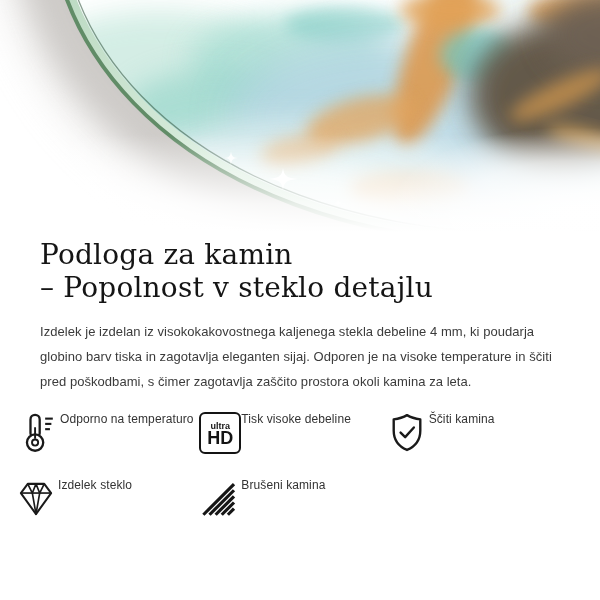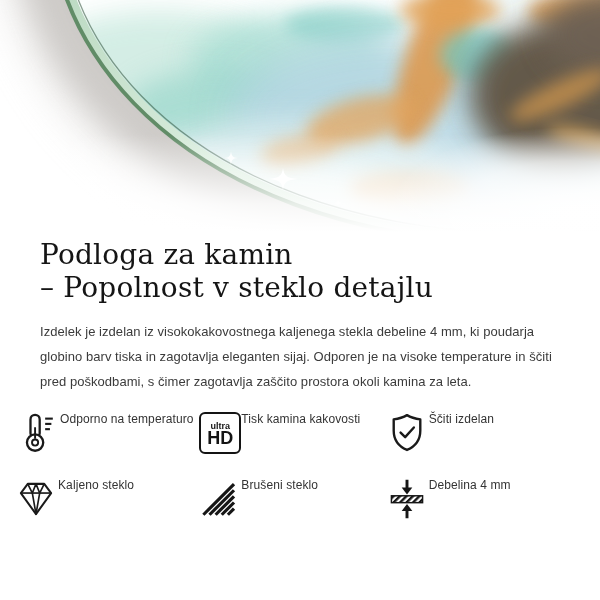--- a/index.html
+++ b/index.html
@@ -154,71 +154,53 @@
       <div class="feature-label">Odporno na temperaturo</div>
     </div>
 
     <div class="feature">
       <div class="icon-box">
         <div class="uhd">
           <span class="uhd-top">ultra</span>
           <span class="uhd-bottom">HD</span>
         </div>
       </div>
-      <div class="feature-label">Tisk kamina kakovosti</div>
+      <div class="feature-label">Tisk visoke debeline</div>
     </div>
 
     <div class="feature">
       <div class="icon-box">
         <svg width="44" height="44" viewBox="0 0 48 48" fill="none" stroke="#1a1a1a" stroke-linejoin="round">
           <path d="M24,4.5 C28,7 33,8.5 38.5,9.2 V21.5 C38.5,31.5 32.5,38.8 24,42.5 C15.5,38.8 9.5,31.5 9.5,21.5 V9.2 C15,8.5 20,7 24,4.5 Z" stroke-width="2.6"></path>
           <path d="M17,23.5 L22,28.5 L31.5,18" stroke-width="2.6" stroke-linecap="round"></path>
         </svg>
       </div>
-      <div class="feature-label">Ščiti izdelan</div>
+      <div class="feature-label">Ščiti kamina</div>
     </div>
 
     <div class="feature">
       <div class="icon-box">
         <svg width="44" height="44" viewBox="0 0 48 48" fill="none" stroke="#1a1a1a" stroke-linejoin="round">
           <path d="M7.5,17.5 L15,7.5 H33 L40.5,17.5 L24,40.5 Z" stroke-width="2.2"></path>
           <path d="M7.5,17.5 H40.5" stroke-width="1.8"></path>
           <path d="M15,7.5 L20,17.5 L24,7.5 L28,17.5 L33,7.5" stroke-width="1.8"></path>
           <path d="M20,17.5 L24,40.5 L28,17.5" stroke-width="1.8"></path>
         </svg>
       </div>
-      <div class="feature-label">Kaljeno steklo</div>
+      <div class="feature-label">Izdelek steklo</div>
     </div>
 
     <div class="feature">
       <div class="icon-box">
         <svg width="42" height="42" viewBox="0 0 48 48" fill="none" stroke="#161616" stroke-linecap="butt">
           <path d="M5,42 L40,7" stroke-width="3.6"></path>
           <path d="M12,42 L40,14" stroke-width="3.6"></path>
           <path d="M19,42 L40,21" stroke-width="3.6"></path>
           <path d="M26,42 L40,28" stroke-width="3.6"></path>
           <path d="M33,42 L40,35" stroke-width="3.6"></path>
         </svg>
       </div>
-      <div class="feature-label">Brušeni steklo</div>
-    </div>
-
-    <div class="feature">
-      <div class="icon-box">
-        <svg width="44" height="44" viewBox="0 0 48 48">
-          <defs>
-            <pattern id="hp" width="5" height="5" patternUnits="userSpaceOnUse" patternTransform="rotate(45)">
-              <rect width="5" height="5" fill="#ffffff"></rect>
-              <rect width="2.6" height="5" fill="#161616"></rect>
-            </pattern>
-          </defs>
-          <rect x="7" y="20.5" width="34" height="7.5" fill="url(#hp)" stroke="#161616" stroke-width="1.6"></rect>
-          <line x1="24" y1="3" x2="24" y2="12.5" stroke="#161616" stroke-width="3.2"></line>
-          <path d="M24,19 L18.2,11.5 H29.8 Z" fill="#161616"></path>
-          <line x1="24" y1="45" x2="24" y2="35.5" stroke="#161616" stroke-width="3.2"></line>
-          <path d="M24,29.5 L18.2,37 H29.8 Z" fill="#161616"></path>
-        </svg>
-      </div>
-      <div class="feature-label">Debelina 4 mm</div>
-    </div>
+      <div class="feature-label">Brušeni kamina</div>
+    </div>
+
 
   </div>
 </div>
 
 </body></html>

